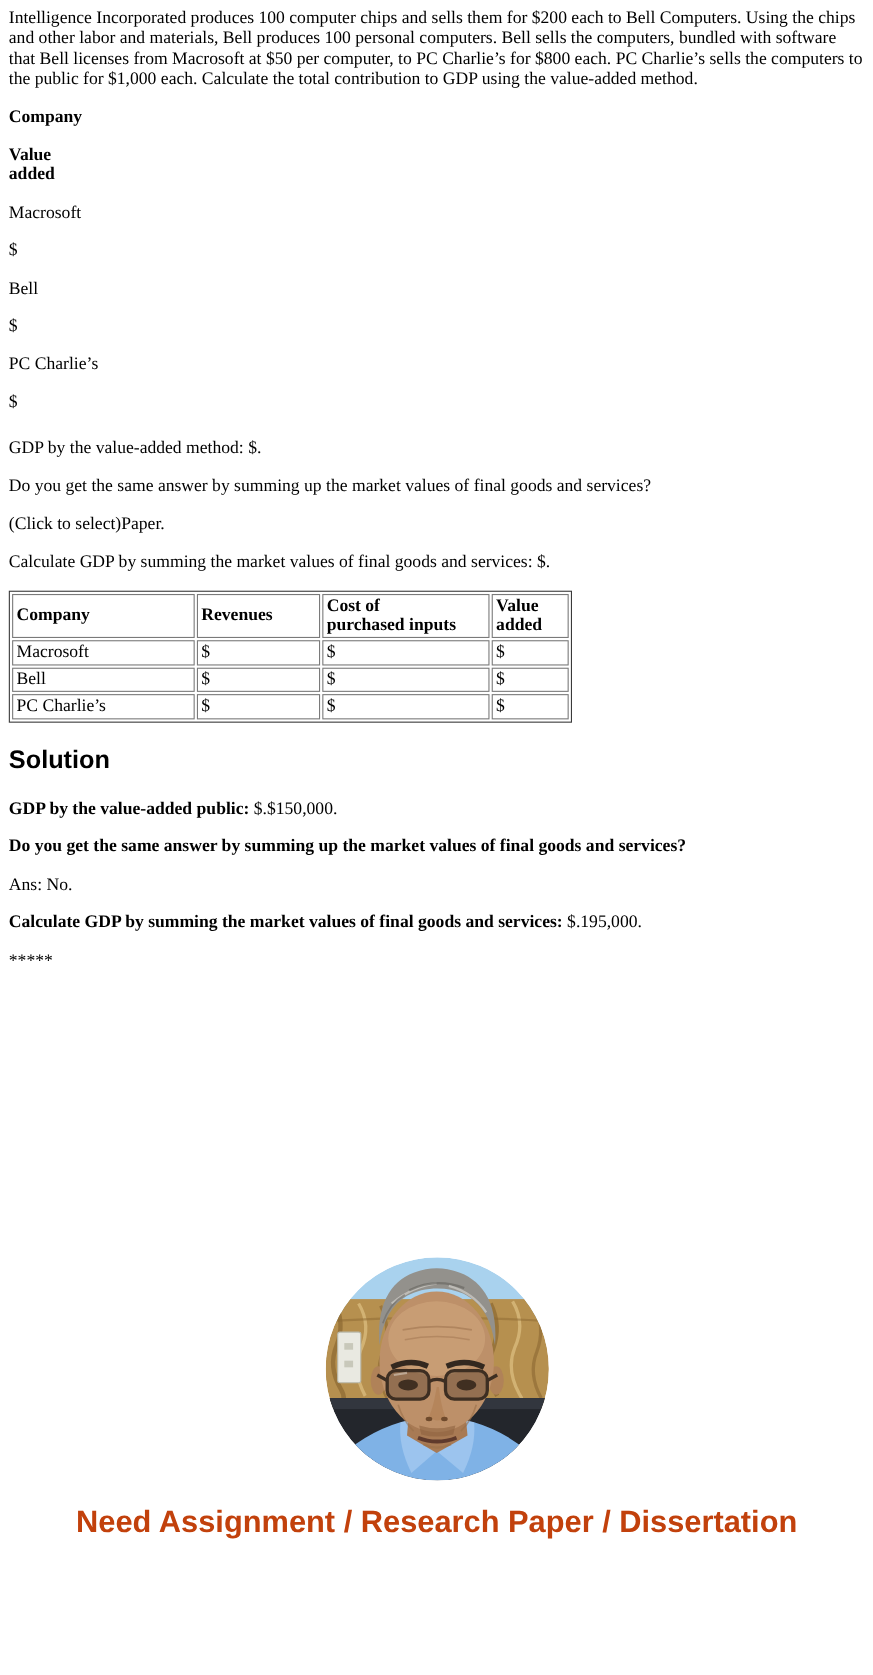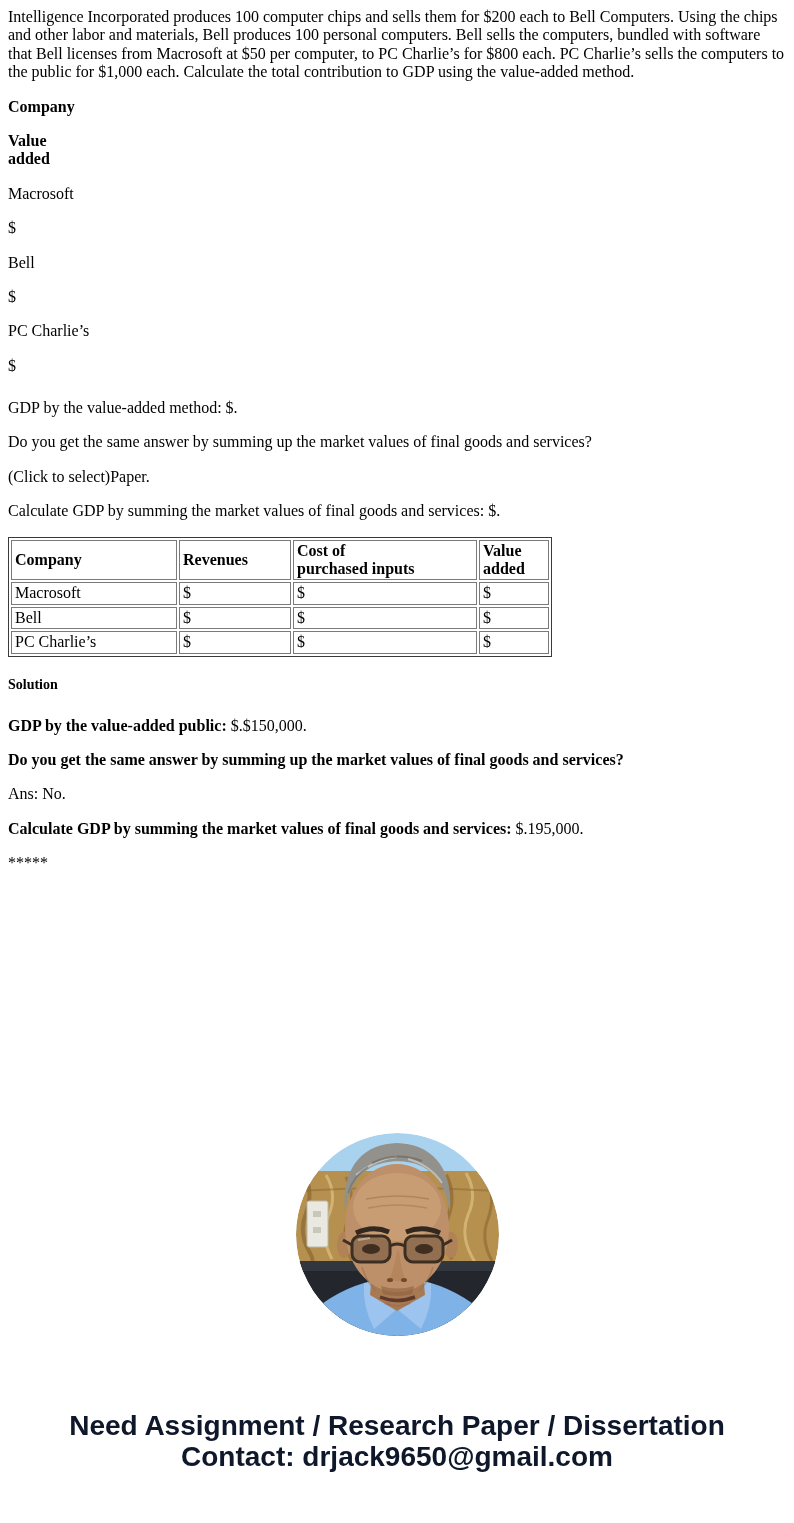--- a/index.html
+++ b/index.html
@@ -29,51 +29,51 @@
     border: 1px solid #7a7a7a;
     padding: 1px 3px;
     text-align: left;
     font-size: 16px;
     line-height: 1.15;
     vertical-align: middle;
   }
   table.gdp-table th { font-weight: bold; white-space: pre-line; }
   .col-company { width: 166px; }
   .col-revenues { width: 112px; }
-  .col-cost { width: 184px; }
+  .col-cost { width: 152px; }
   .col-value { width: 70px; }
 
   h2.solution-heading {
-    font-size: 14px;
+    font-size: 23px;
     font-weight: bold;
     margin: 20px 0 24px 0;
-    font-family: Liberation Serif, serif;
+    font-family: Liberation Sans, sans-serif;
   }
 
   .photo-wrap {
     margin-top: 260px;
     text-align: center;
     height: 203px;
   }
   .photo-circle {
     display: inline-block;
     width: 203px;
     height: 203px;
     border-radius: 50%;
     overflow: hidden;
   }
 
   .footer {
-    margin-top: 74px;
+    margin-top: 22px;
     text-align: center;
     font-family: "Liberation Sans", sans-serif;
     font-weight: 700;
     font-size: 28px;
     line-height: 1.12;
-    color: #0f172a;
+    color: #c2410c;
   }
 </style>
 </head>
 <body>
 
 <p class="first">Intelligence Incorporated produces 100 computer chips and sells them for $200 each to Bell Computers. Using the chips and other labor and materials, Bell produces 100 personal computers. Bell sells the computers, bundled with software that Bell licenses from Macrosoft at $50 per computer, to PC Charlie’s for $800 each. PC Charlie’s sells the computers to the public for $1,000 each. Calculate the total contribution to GDP using the value-added method.</p>
 
 <p class="bold">Company</p>
 
 <p class="bold pre">Value
@@ -215,14 +215,13 @@
 
         <path d="M66,134 Q70,148 80,158" stroke="#9a6f4a" stroke-width="1.5" fill="none" opacity="0.6"></path>
         <path d="M137,134 Q133,148 123,158" stroke="#9a6f4a" stroke-width="1.5" fill="none" opacity="0.6"></path>
       </g>
     </svg>
   </span>
 </div>
 
 <div class="footer">
   <div>Need Assignment / Research Paper / Dissertation</div>
-  <div>Contact: drjack9650@gmail.com</div>
 </div>
 
 </body></html>

